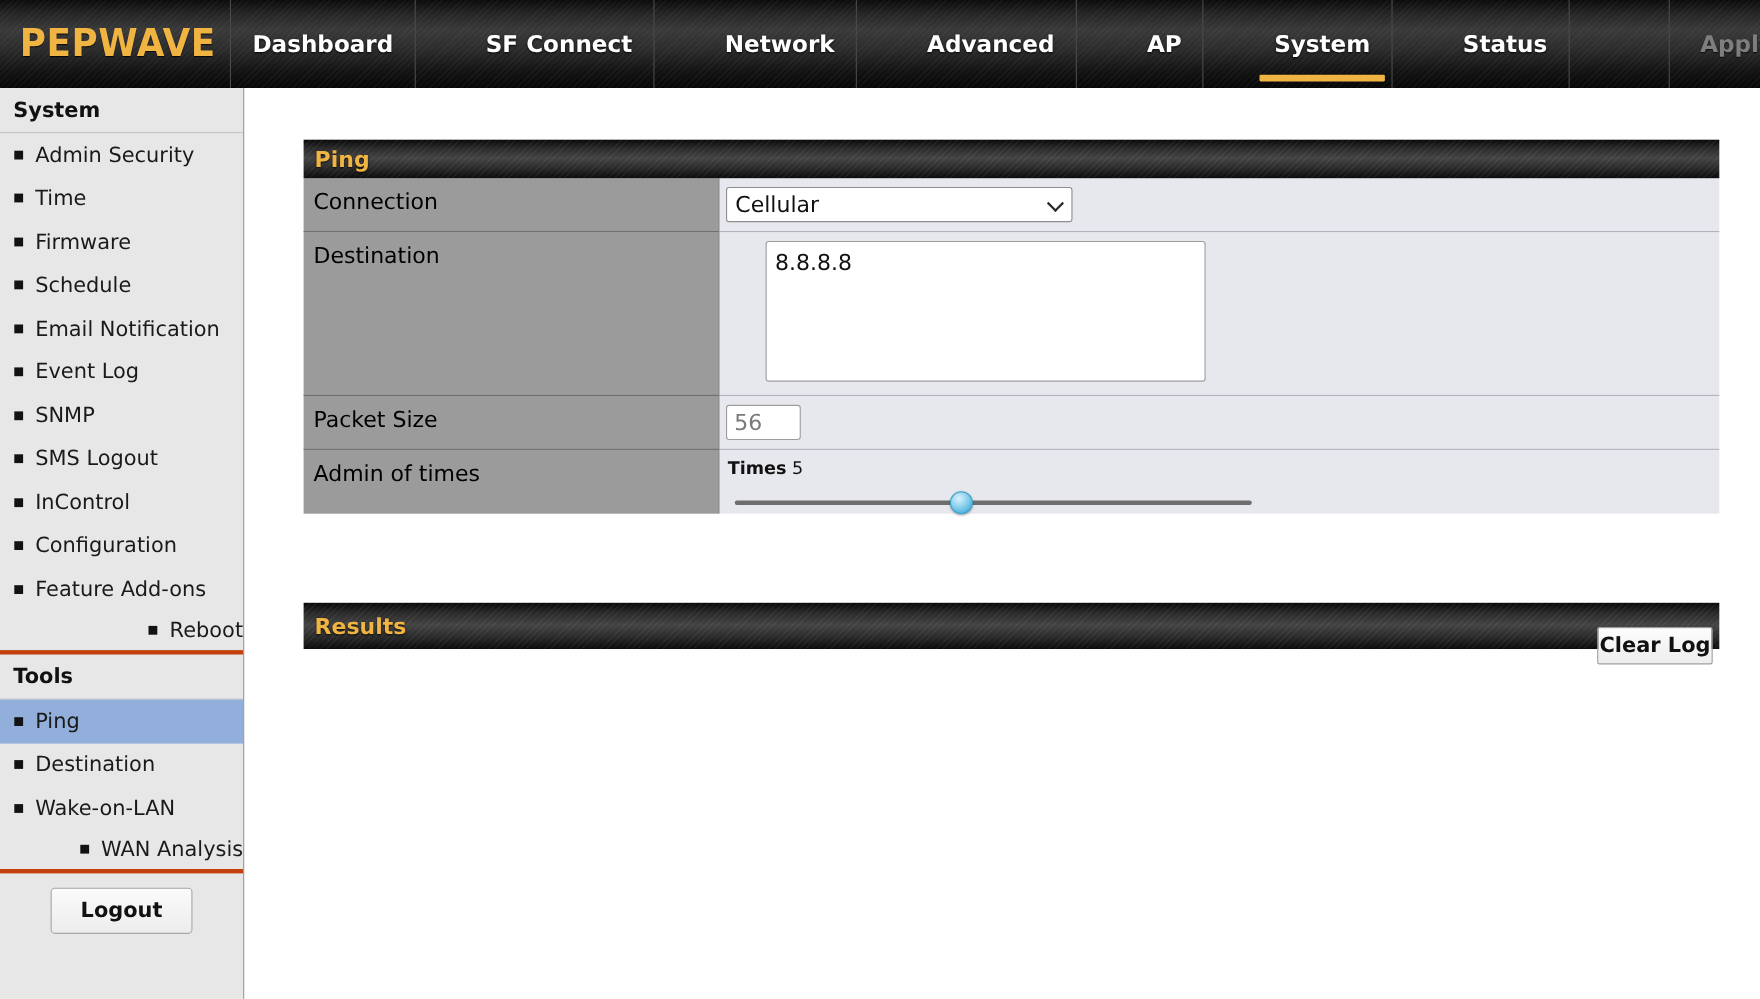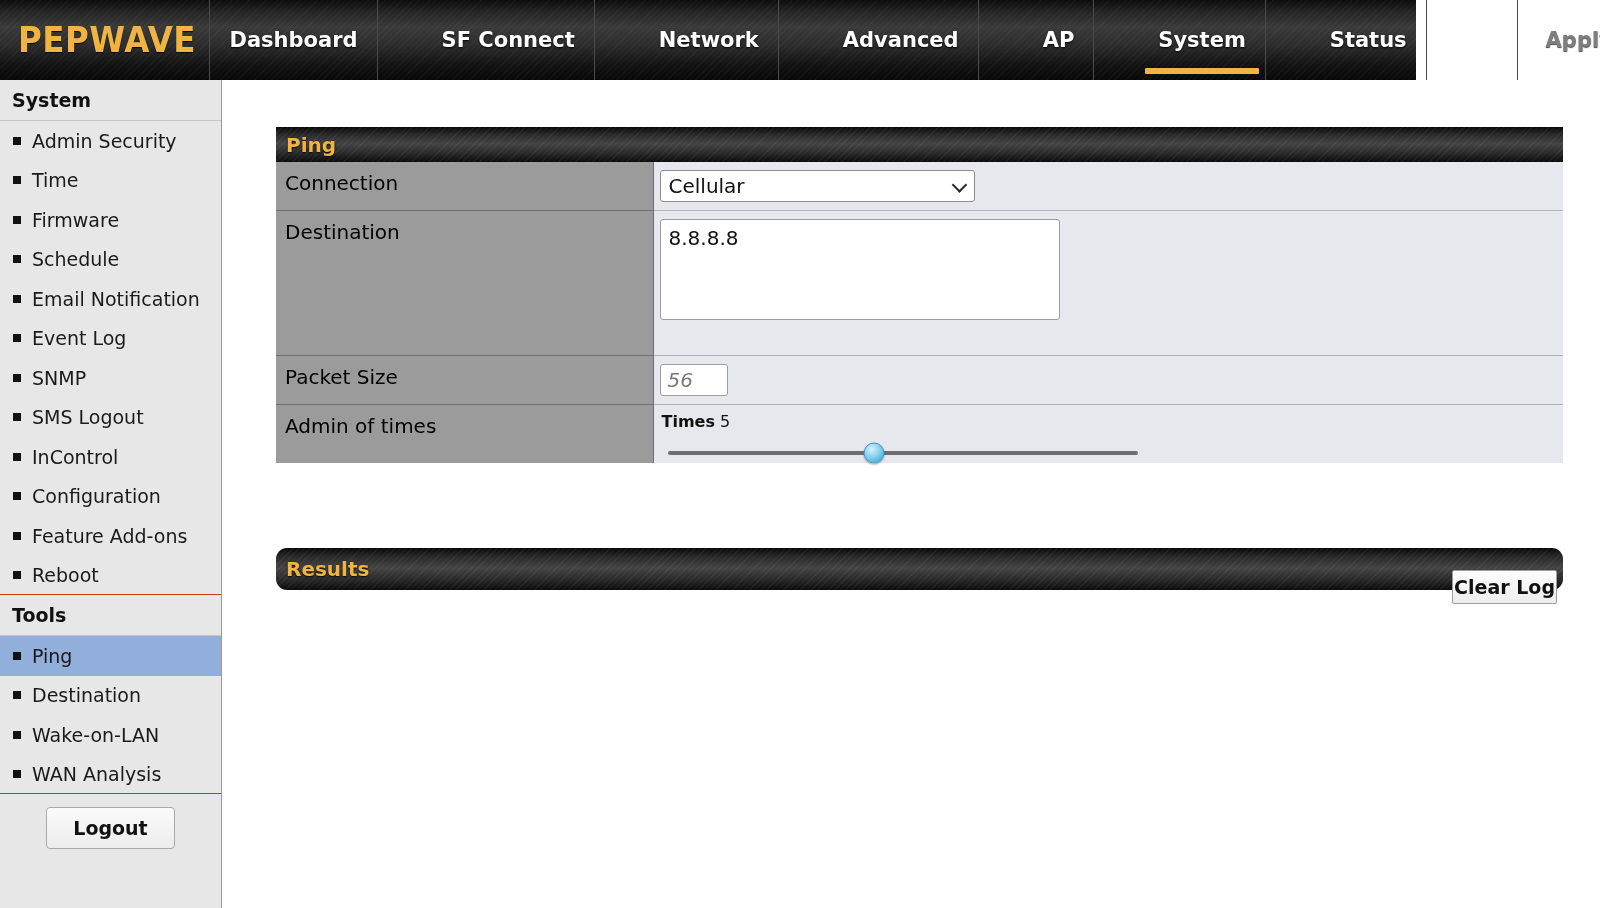--- a/index.html
+++ b/index.html
@@ -7,21 +7,21 @@
     margin: 0; padding: 0;
     width: 1600px; height: 908px;
     background: #ffffff;
     font-family: "DejaVu Sans", sans-serif;
     overflow: hidden;
   }
 
   
   .topbar {
     position: absolute; top: 0; left: 0;
-    width: 1416px; height: 80px;
+    width: 1600px; height: 80px;
     background:
       repeating-linear-gradient(135deg, rgba(255,255,255,0.035) 0px, rgba(255,255,255,0.035) 1px, rgba(0,0,0,0) 1px, rgba(0,0,0,0) 4px),
       linear-gradient(to bottom, #0c0c0c 0%, #262626 16%, #3a3a3a 34%, #2c2c2c 56%, #141414 80%, #070707 100%);
     display: flex;
     align-items: stretch;
   }
   .logo-cell {
     width: 222px;
     display: flex; align-items: center;
     padding-left: 18px;
@@ -96,21 +96,21 @@
     color: #1a1a1a;
     cursor: pointer;
   }
   .side-item.active { background: #92aedb; }
   .bullet {
     width: 8px; height: 8px;
     background: #121212;
     margin-right: 11px;
     flex: 0 0 auto;
   }
-  .side-divider { border-bottom: 1px solid #c2410c; }
+  .side-divider { border-bottom: 4px solid #c2410c; justify-content: flex-end; }
   .logout-wrap {
     display: flex; justify-content: center;
     padding-top: 13px;
   }
   .logout-btn {
     font-family: "DejaVu Sans", sans-serif;
     font-size: 19px; font-weight: bold;
     color: #111;
     background: linear-gradient(to bottom, #fbfbfb, #ececec);
     border: 1px solid #a9a9a9;
@@ -203,36 +203,36 @@
     pointer-events: none;
   }
 
   .dest-area {
     font-family: "DejaVu Sans", sans-serif;
     font-size: 20px;
     color: #111;
     background: #ffffff;
     border: 1px solid #9d9d9d;
     border-radius: 3px;
-    width: 400px; height: 101px;
+    width: 400px; height: 128px;
     padding: 6px 8px;
     resize: none;
     line-height: 1.25;
+    margin-left: 36px;
   }
 
   .pkt-input {
     font-family: "DejaVu Sans", sans-serif;
     font-size: 20px;
     color: #111;
     background: #ffffff;
     border: 1px solid #9d9d9d;
     border-radius: 3px;
     width: 68px; height: 32px;
     padding: 0 7px;
-    font-style: italic;
   }
   .pkt-input::placeholder { color: #7a7a7a; opacity: 1; }
 
   .times-label {
     font-size: 16px;
     color: #111;
     margin-bottom: 20px;
     margin-left: 2px;
   }
   .times-label b { font-weight: bold; }
@@ -440,20 +440,20 @@
     </tbody>
       </table>
   </div>
 
   <div class="btn-row">
     <button class="act-btn focused">Start</button>
     <button class="act-btn">Stop</button>
   </div>
 
   <div class="panel" style="top:468px; left:53px; width:1287px;">
-    <div class="panel-head" style="height:42px;border-radius:11px;">
+    <div class="panel-head" style="height:42px;">
       <span class="panel-head-title">Results</span>
       <button class="clear-log-btn">Clear Log</button>
     </div>
     <div style="background:#ffffff; min-height:4px;"></div>
   </div>
 
 </div>
 
 </body></html>

